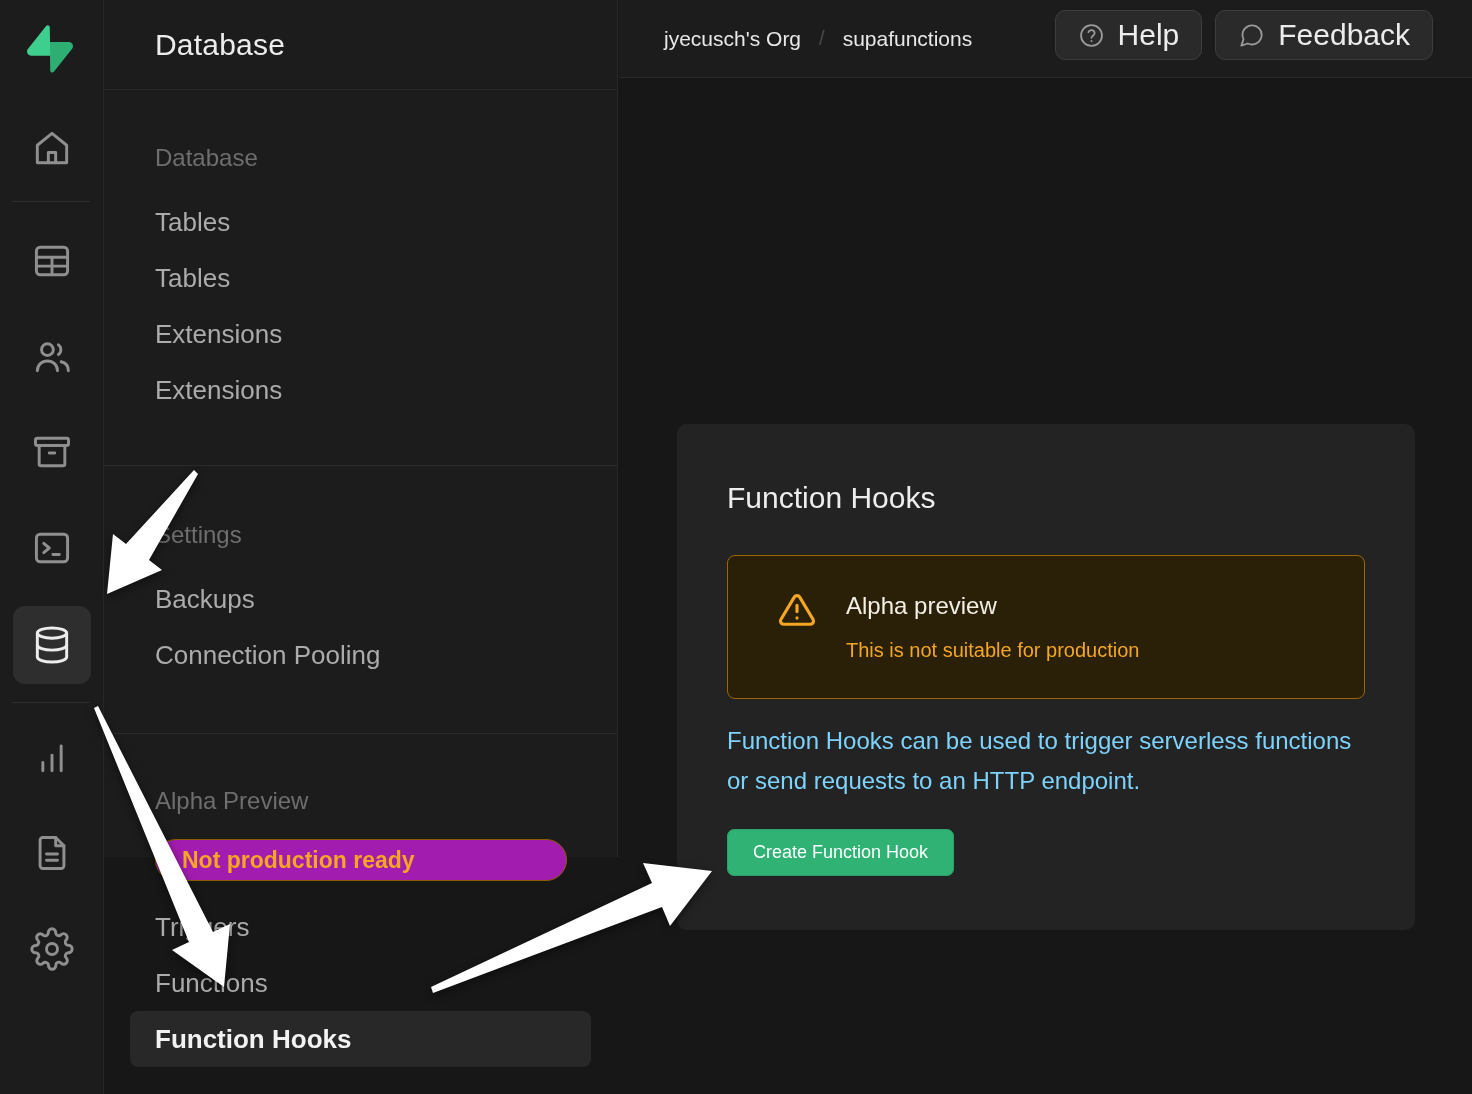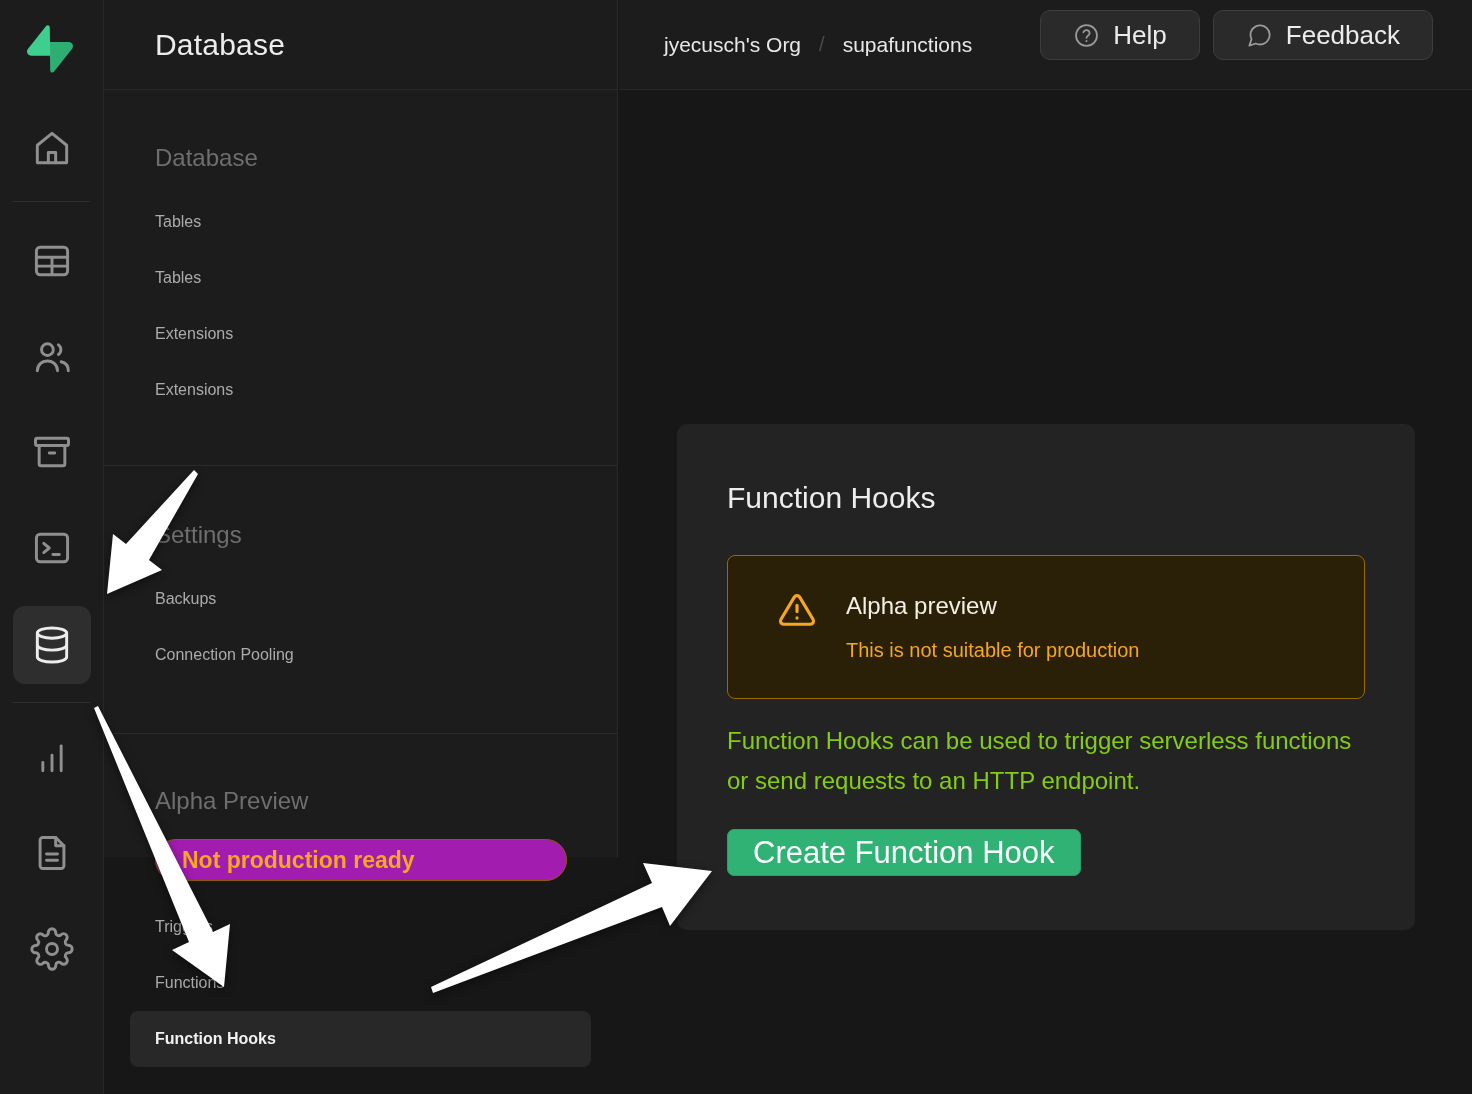--- a/index.html
+++ b/index.html
@@ -35,69 +35,69 @@
     display:flex; align-items:center; padding-left:51px;
   }
   .sidebar-title { font-size:30px; color:#ececec; font-weight:400; letter-spacing:.2px; }
   .side-nav { padding:40px 26px 0 26px; }
   .nav-label {
     height:56px; display:flex; align-items:center; padding-left:25px;
     color:#6e6e6e; font-size:24px; margin-bottom:8px;
   }
   .nav-row {
     height:56px; display:flex; align-items:center; padding-left:25px;
-    color:#ababab; font-size:16px; border-radius:8px; cursor:pointer;text-align:center;
+    color:#ababab; font-size:26px; border-radius:8px; cursor:pointer;text-align:center;
   }
   .nav-row.active { background:#282828; color:#f2f2f2; font-weight:700; }
   .side-div { height:1px; background:#2b2b2b; margin:47px -26px 41px -26px; }
   .npr-badge {
     margin:10px 0 18px 25px; width:412px; height:42px;
     display:flex; align-items:center; padding-left:26px;
     border:1px solid #8a5c00; border-radius:21px;
     background:#a21caf; color:#f5a623; font-size:23px; font-weight:700;text-align:right;
   }
 
   
   .topbar {
-    position:absolute; left:619px; top:0; right:0; height:90px;
+    position:absolute; left:619px; top:0; right:0; height:78px;
     background:#1c1c1c; border-bottom:1px solid #282828;
     display:flex; align-items:center; padding-left:45px;
   }
   .crumb { color:#e8e8e8; font-size:21px; font-weight:500; cursor:pointer; }
   .crumb-sep { color:#4a4a4a; font-size:20px; margin:0 18px; }
   .top-actions { position:absolute; top:10px; right:39px; display:flex; gap:13px; }
   .top-btn {
-    height:50px; display:flex; align-items:center; gap:13px; padding:0 32px;
+    height:50px; display:flex; align-items:center; gap:13px; padding:0 22px;
     background:#2a2a2a; border:1px solid #3d3d3d; border-radius:10px;
-    color:#ececec; font-size:26px; font-weight:500; cursor:pointer;
+    color:#ececec; font-size:30px; font-weight:500; cursor:pointer;
   }
   .top-btn svg { width:27px; height:27px; color:#9a9a9a; }
 
   
   .main { position:absolute; left:619px; top:91px; right:0; bottom:0; background:#171717; }
   .card {
     position:absolute; left:58px; top:333px; width:738px; height:506px;
     background:#232323; border-radius:10px; padding:0 50px;
   }
   .card-title { padding-top:56px; font-size:30px; line-height:36px; color:#ededed; font-weight:500; }
   .alert {
     margin-top:39px; height:144px; border:1px solid #9a6700; border-radius:8px;
     background:#292007; display:flex; align-items:flex-start; padding:35px 20px 0 50px;
   }
   .alert svg { width:38px; height:38px; color:#f5a623; flex:none; }
   .alert-texts { margin-left:30px; }
   .alert-title { color:#f3efe6; font-size:24px; line-height:30px; font-weight:500; }
   .alert-msg { margin-top:14px; color:#f5a623; font-size:20px; line-height:30px; }
   .card-desc {
-    margin-top:22px; color:#84cc16; font-size:24px; line-height:40px; max-width:625px;
+    margin-top:22px; color:#7dd3fc; font-size:24px; line-height:40px; max-width:625px;
   }
   .cta-btn {
     margin-top:28px; display:inline-flex; align-items:center; height:47px; padding:0 25px;
     background:#2fb273; border:1px solid #2aa168; border-radius:7px;
-    color:#fbfffd; font-size:31px; font-weight:500; cursor:pointer;
+    color:#fbfffd; font-size:18px; font-weight:500; cursor:pointer;
   }
 
   
   .arrows {
     position:absolute; inset:0; width:1472px; height:1094px; z-index:50;
     pointer-events:none; filter:drop-shadow(0 3px 5px rgba(0,0,0,.45));
   }
   .arrows polygon { fill:#ffffff; }
 
   svg.ic { fill:none; stroke:currentColor; stroke-width:1.6; stroke-linecap:round; stroke-linejoin:round; }

